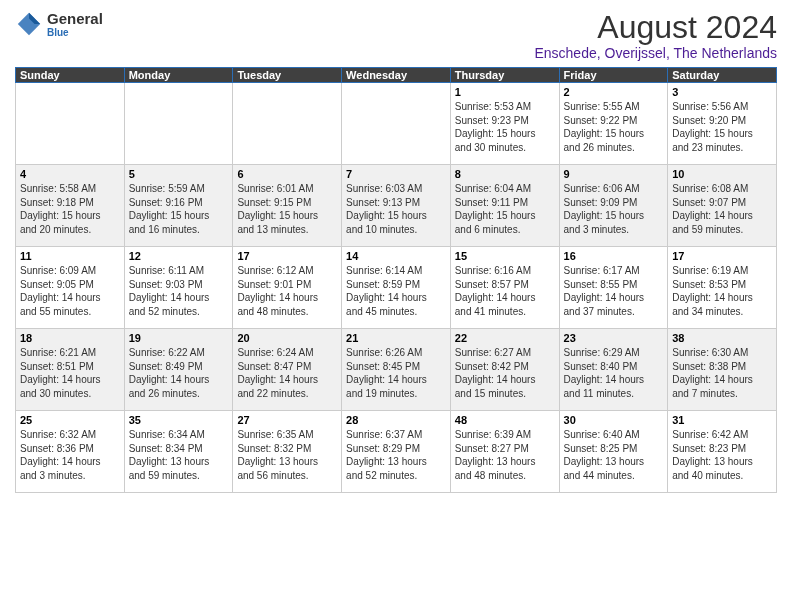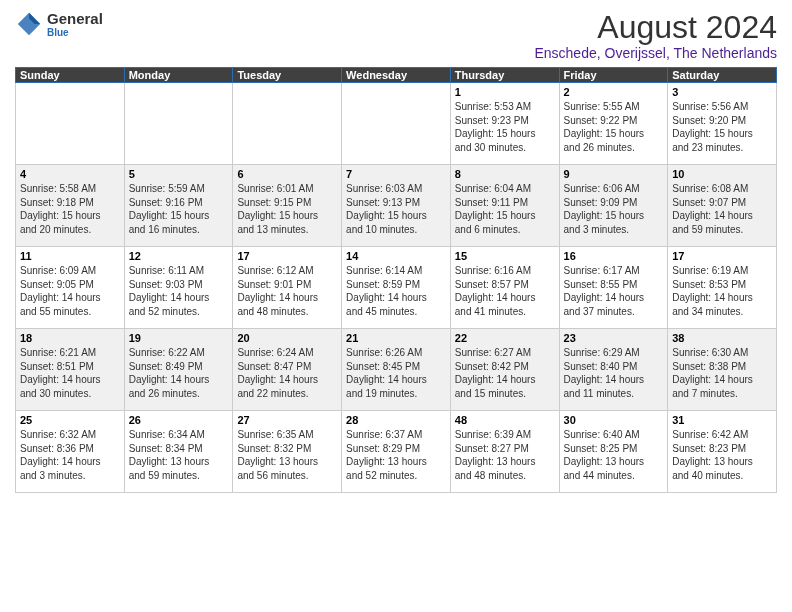--- a/index.html
+++ b/index.html
@@ -228,21 +228,21 @@
             <span class="day-number">38</span>
             <div class="day-info">Sunrise: 6:30 AM<br>Sunset: 8:38 PM<br>Daylight: 14 hours and 7 minutes.</div>
           </td>
         </tr>
         <tr>
           <td>
             <span class="day-number">25</span>
             <div class="day-info">Sunrise: 6:32 AM<br>Sunset: 8:36 PM<br>Daylight: 14 hours and 3 minutes.</div>
           </td>
           <td>
-            <span class="day-number">26</span>
+            <span class="day-number">35</span>
             <div class="day-info">Sunrise: 6:34 AM<br>Sunset: 8:34 PM<br>Daylight: 13 hours and 59 minutes.</div>
           </td>
           <td>
             <span class="day-number">27</span>
             <div class="day-info">Sunrise: 6:35 AM<br>Sunset: 8:32 PM<br>Daylight: 13 hours and 56 minutes.</div>
           </td>
           <td>
             <span class="day-number">28</span>
             <div class="day-info">Sunrise: 6:37 AM<br>Sunset: 8:29 PM<br>Daylight: 13 hours and 52 minutes.</div>
           </td>

